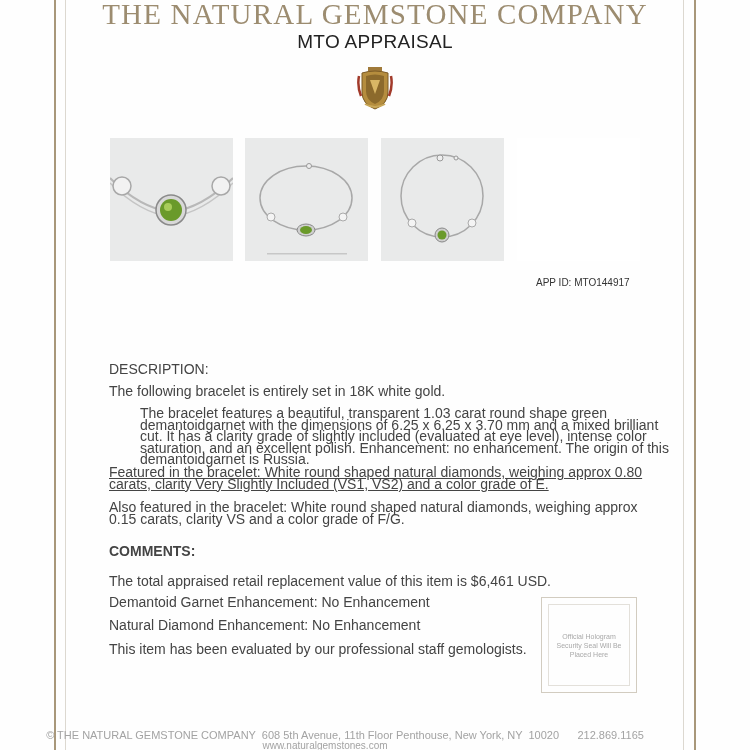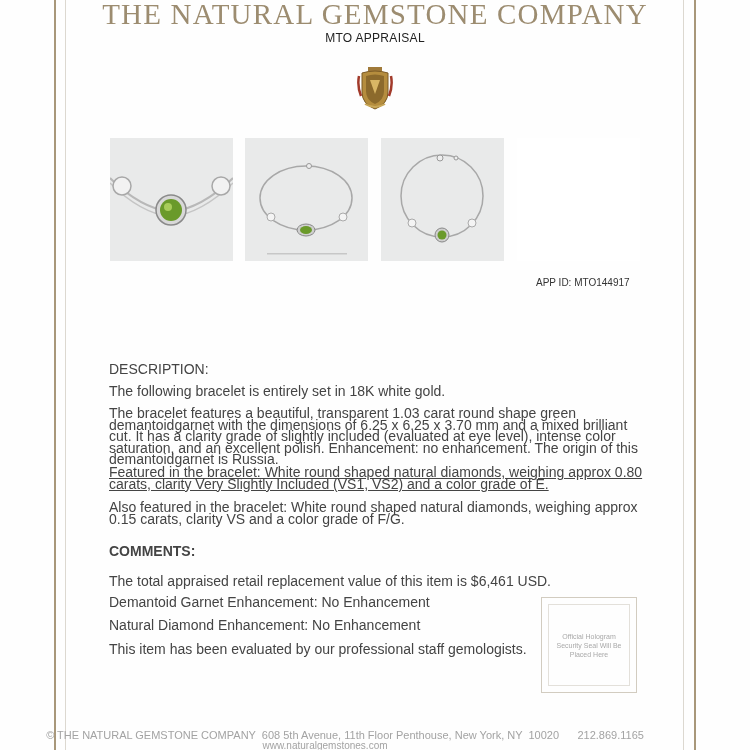--- a/index.html
+++ b/index.html
@@ -4,35 +4,35 @@
 <style>
   html, body { margin:0; padding:0; }
   body { width:750px; height:750px; background:#fefefe; position:relative; overflow:hidden; font-family:"Liberation Sans", sans-serif; color:#4a4a4a; }
   .vline { position:absolute; top:0; bottom:0; }
   .vl-outer-l { left:54px; width:2px; background:#a8977a; }
   .vl-inner-l { left:65px; width:1px; background:#dcd8d0; }
   .vl-inner-r { left:683px; width:1px; background:#dcd8d0; }
   .vl-outer-r { left:694px; width:2px; background:#a8977a; }
 
   .title { position:absolute; top:-2px; left:0; width:750px; text-align:center; font-family:"Liberation Serif", serif; font-size:29px; letter-spacing:1.2px; color:#9c8c70; }
-  .subtitle { position:absolute; top:31px; left:0; width:750px; text-align:center; font-size:12px; color:#222; letter-spacing:0.3px; }
+  .subtitle { position:absolute; top:31px; left:0; width:750px; text-align:center; font-size:19px; color:#222; letter-spacing:0.3px; }
 
   .crest { position:absolute; left:357px; top:66px; width:36px; height:44px; }
 
   .photo { position:absolute; top:138px; width:123px; height:123px; background:#e9eaea; overflow:hidden; }
   .photo.blank { background:#ffffff; }
   .photo svg { position:absolute; left:0; top:0; }
   .p1 { left:110px; } .p2 { left:245px; } .p3 { left:381px; } .p4 { left:517px; }
 
   .appid { position:absolute; top:277px; left:536px; font-size:10px; color:#333; }
 
   .body-text { position:absolute; left:109px; width:535px; font-size:14px; line-height:11.6px; color:#444; }
   .h-desc { top:364px; }
   .para1 { top:386px; }
-  .para2 { top:408px; }
+  .para2 { top:408px;margin-left:31px; }
   .para3 { top:467px;text-decoration:underline; }
   .para4 { top:502px; }
   .para5 { top:538px;margin-top:38px; }
   .h-comm { top:546px;font-weight:bold; }
   .c1 { top:597px; }
   .c2 { top:620px; }
   .c3 { top:644px; }
 
   .seal { position:absolute; left:541px; top:597px; width:96px; height:96px; border:1px solid #d2ccc0; box-sizing:border-box; }
   .seal-inner { position:absolute; left:6px; top:6px; right:6px; bottom:6px; border:1px solid #e3e0da; display:flex; align-items:center; justify-content:center; text-align:center; }

